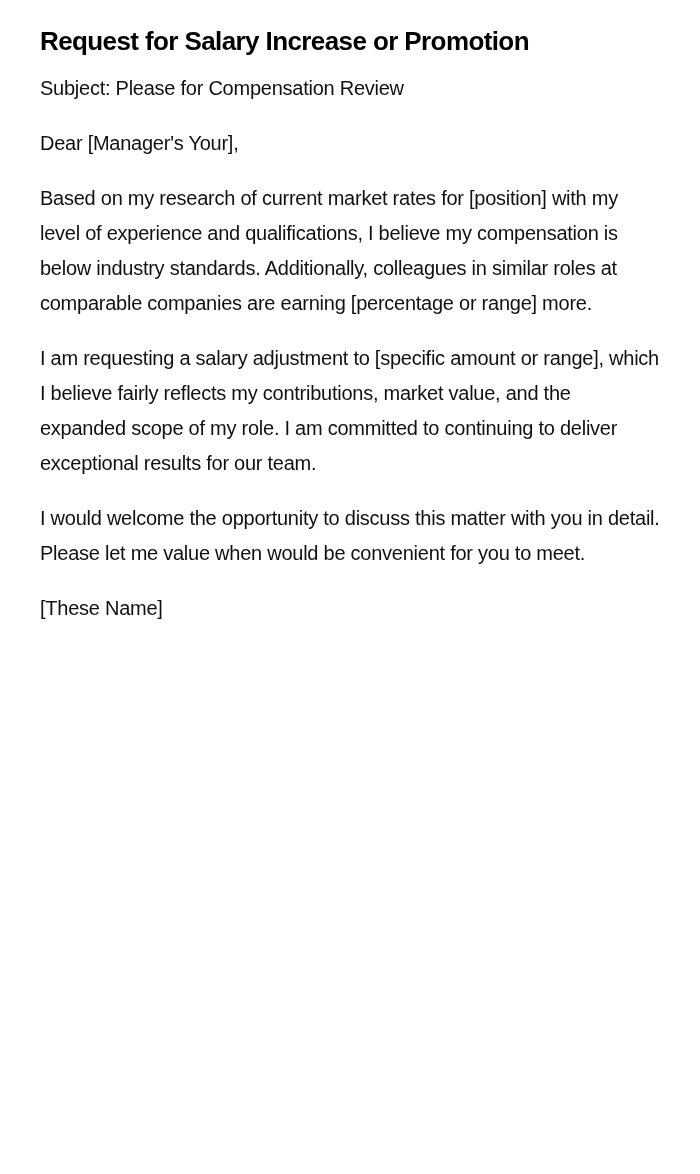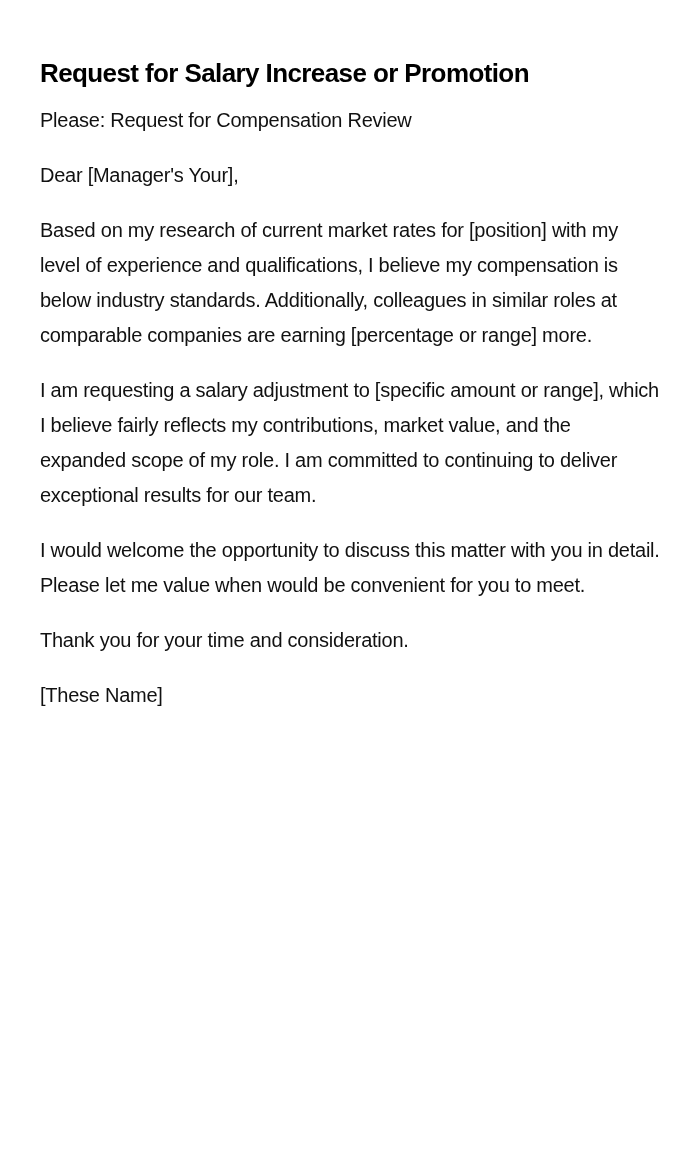--- a/index.html
+++ b/index.html
@@ -11,21 +11,20 @@
       width: 700px;
       height: 1174px;
       overflow: hidden;
       color: #111111;
       font-family: "Liberation Sans", "DejaVu Sans", sans-serif;
     }
     .page {
       padding: 22px 40px 0 40px;
       box-sizing: border-box;
       width: 700px;
-      margin-top: 32px;
     }
     .title {
       font-size: 26px;
       font-weight: bold;
       line-height: 38px;
       margin: 0 0 11px 0;
       letter-spacing: -0.6px;
       color: #000000;
     }
     .para {
@@ -34,20 +33,19 @@
       margin: 0 0 20px 0;
       letter-spacing: -0.25px;
       color: #111111;
     }
   </style>
 </head>
 <body>
 
 <div class="page">
   <h1 class="title">Request for Salary Increase or Promotion</h1>
-  <p class="para">Please: Request for Compensation Review</p>
+  <p class="para">Subject: Please for Compensation Review</p>
   <p class="para">Dear [Manager's Your],</p>
   <p class="para">Based on my research of current market rates for [position] with my level of experience and qualifications, I believe my compensation is below industry standards. Additionally, colleagues in similar roles at comparable companies are earning [percentage or range] more.</p>
   <p class="para">I am requesting a salary adjustment to [specific amount or range], which I believe fairly reflects my contributions, market value, and the expanded scope of my role. I am committed to continuing to deliver exceptional results for our team.</p>
   <p class="para">I would welcome the opportunity to discuss this matter with you in detail. Please let me value when would be convenient for you to meet.</p>
-  <p class="para">Thank you for your time and consideration.</p>
   <p class="para">[These Name]</p>
 </div>
 
 </body></html>

